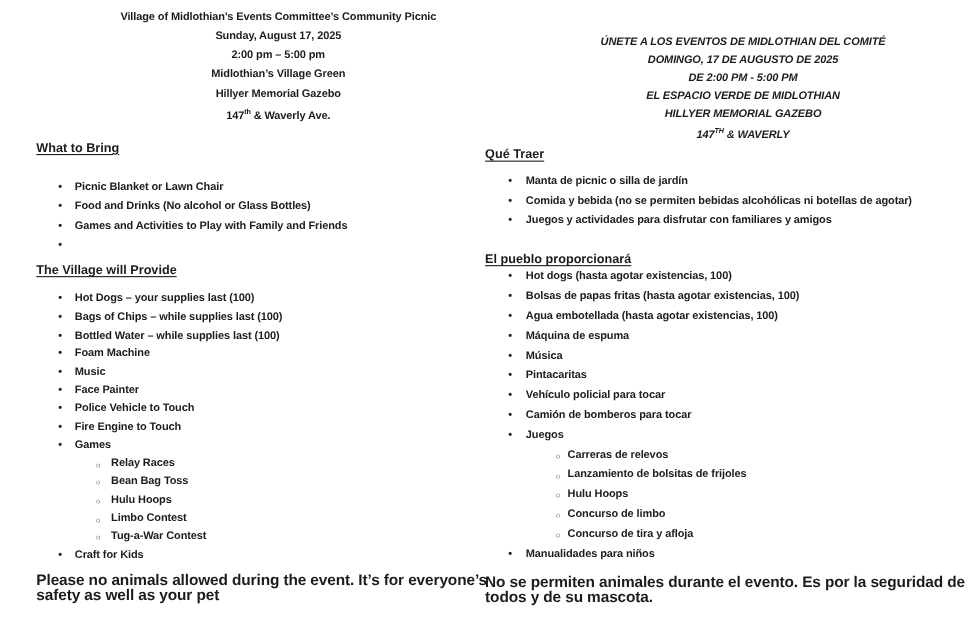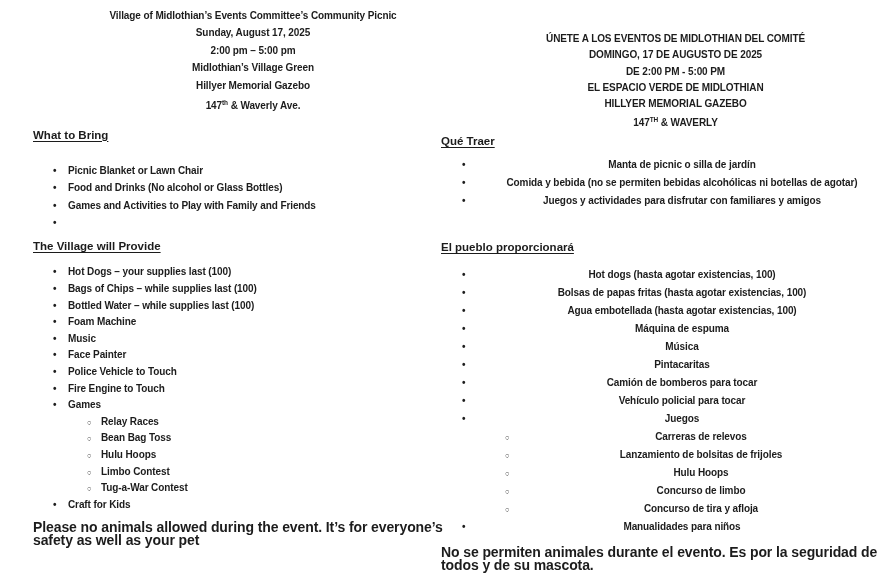--- a/index.html
+++ b/index.html
@@ -12,43 +12,43 @@
     overflow: hidden;
   }
   body { position: relative; }
 
   .column { position: absolute; top: 0; }
   .column.left  { left: 33px;  width: 440px; padding-top: 7px; }
   .column.right { left: 441px; width: 445px; padding-top: 31px; }
 
   .doc-header { text-align: center; }
   .column.left  .doc-header .header-line { font-size: 10px; line-height: 17.4px; letter-spacing: -0.1px; }
-  .column.right .doc-header { padding-left: 24px; }
+  .column.right .doc-header { padding-left: 24px; font-style: italic; }
   .column.right .doc-header .header-line { font-size: 10px; line-height: 16.3px; letter-spacing: -0.1px; }
   .header-line sup { font-size: 6.5px; vertical-align: super; }
 
   .section-heading {
     font-size: 11.5px; line-height: 14px;
     text-decoration: underline;
     text-underline-offset: 2px;
   }
   .column.left  .section-heading.first  { margin-top: 13px; }
   .column.left  .section-heading.second { margin-top: 8px; }
   .column.right .section-heading.first  { margin-top: 2px; }
-  .column.right .section-heading.second { margin-top: 30px; }
+  .column.right .section-heading.second { margin-top: 19px; }
 
   ul.blist { list-style: none; font-size: 10px; letter-spacing: -0.1px; }
   .column.left  ul.blist.first  { margin-top: 20px; }
   .column.left  ul.blist.second { margin-top: 11px; }
   .column.right ul.blist.first  { margin-top: 8px;  }
-  .column.right ul.blist.second { margin-top: 12px; }
+  .column.right ul.blist.second { margin-top: 0; }
 
   .column.left  ul.blist > li { position: relative; padding-left: 35px; line-height: 17.4px; min-height: 17.4px; }
   .column.left  ul.blist.second > li { line-height: 16.6px; min-height: 16.6px; }
-  .column.right ul.blist > li { position: relative; padding-left: 37px; line-height: 18px; min-height: 18px; text-align: center; }
+  .column.right ul.blist > li { position: relative; padding-left: 37px; line-height: 18px; min-height: 18px; }
   ul.blist > li::before { content: "\2022"; position: absolute; font-size: 10px; }
   .column.left  ul.blist > li::before { left: 20px; }
   .column.right ul.blist > li::before { left: 21px; }
 
   ul.sublist { list-style: none; }
   ul.sublist > li { position: relative; }
   .column.left  ul.sublist > li { padding-left: 33px; }
   .column.right ul.sublist > li { padding-left: 38px; }
   ul.sublist > li::before { content: "\25CB"; position: absolute; font-size: 7.5px; top: 1px; }
   .column.left  ul.sublist > li::before { left: 19px; }
@@ -120,22 +120,22 @@
     </ul>
 
   <div class="section-heading second">El pueblo proporcionará</div>
   <ul class="blist second">
       <li><span>Hot dogs (hasta agotar existencias, 100)</span></li>
       <li><span>Bolsas de papas fritas (hasta agotar existencias, 100)</span></li>
       <li><span>Agua embotellada (hasta agotar existencias, 100)</span></li>
       <li><span>Máquina de espuma</span></li>
       <li><span>Música</span></li>
       <li><span>Pintacaritas</span></li>
+      <li><span>Vehículo policial para tocar</span></li>
       <li><span>Camión de bomberos para tocar</span></li>
-      <li><span>Vehículo policial para tocar</span></li>
       <li><span>Juegos</span><ul class="sublist">
           <li><span>Carreras de relevos</span></li>
           <li><span>Lanzamiento de bolsitas de frijoles</span></li>
           <li><span>Hulu Hoops</span></li>
           <li><span>Concurso de limbo</span></li>
           <li><span>Concurso de tira y afloja</span></li>
         </ul></li>
       <li><span>Manualidades para niños</span></li>
     </ul>
 

